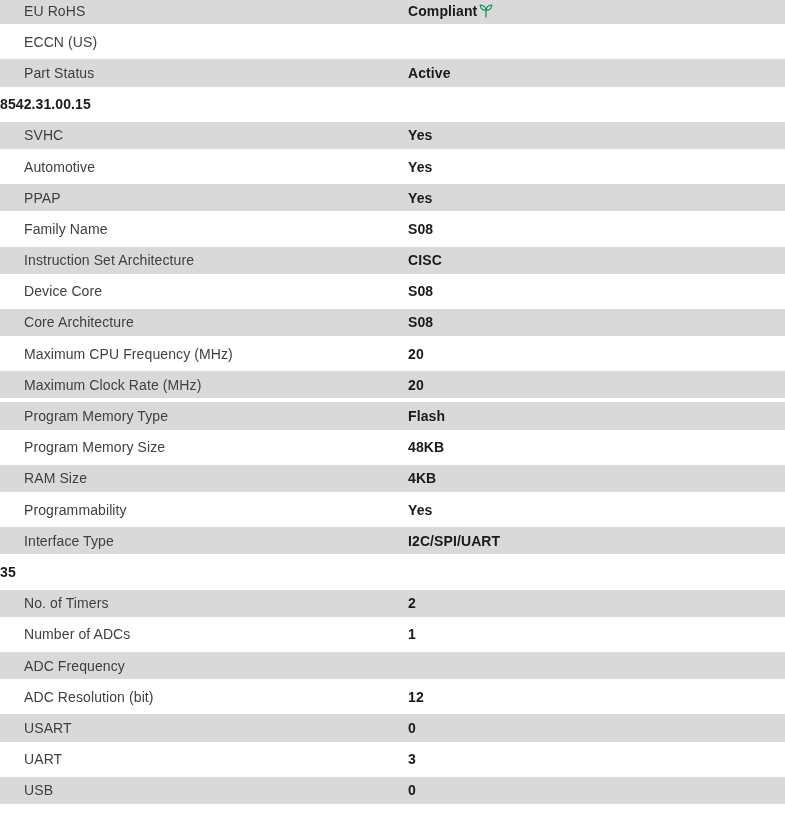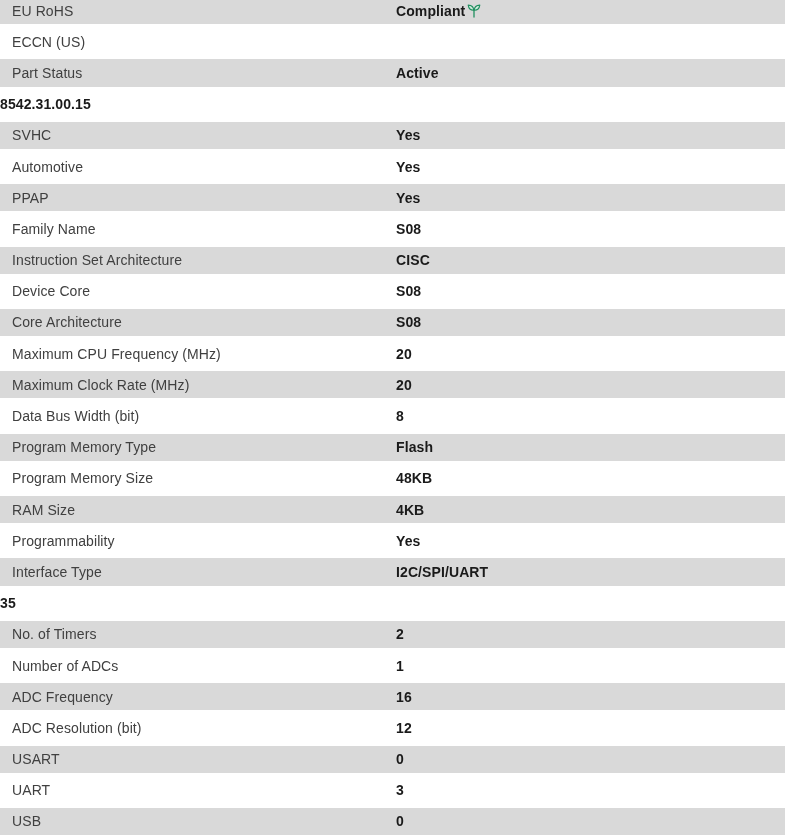--- a/index.html
+++ b/index.html
@@ -32,21 +32,21 @@
     box-sizing: border-box;
     background: var(--white-bg, #ffffff);
   }
   .spec-row.stripe {
     background: var(--stripe-bg, #d9d9d9);
     border-top: 2px solid #ffffff;
     border-bottom: 2px solid #ffffff;
   }
   .spec-label {
     flex: 0 0 384px;
-    padding-left: 12px;
+    padding-left: 24px;
     font-size: 14px;
     letter-spacing: 0.1px;
     color: var(--label-color, #404040);
     white-space: nowrap;
     overflow: hidden;
   }
   .value-cell {
     flex: 1;
     display: flex;
     align-items: center;
@@ -172,27 +172,20 @@
   </div>
 
   <div class="spec-row stripe">
     <div class="spec-label">Maximum Clock Rate (MHz)</div>
     <div class="value-cell">
       <span class="spec-value">20</span>
 
     </div>
   </div>
 
-  <div class="spec-row">
-    <div class="spec-label">Data Bus Width (bit)</div>
-    <div class="value-cell">
-      <span class="spec-value">8</span>
-
-    </div>
-  </div>
 
   <div class="spec-row stripe">
     <div class="spec-label">Program Memory Type</div>
     <div class="value-cell">
       <span class="spec-value">Flash</span>
 
     </div>
   </div>
 
   <div class="spec-row">
@@ -245,24 +238,20 @@
   <div class="spec-row">
     <div class="spec-label">Number of ADCs</div>
     <div class="value-cell">
       <span class="spec-value">1</span>
 
     </div>
   </div>
 
   <div class="spec-row stripe">
     <div class="spec-label">ADC Frequency</div>
-    <div class="value-cell">
-      <span class="spec-value">16</span>
-
-    </div>
   </div>
 
   <div class="spec-row">
     <div class="spec-label">ADC Resolution (bit)</div>
     <div class="value-cell">
       <span class="spec-value">12</span>
 
     </div>
   </div>
 

